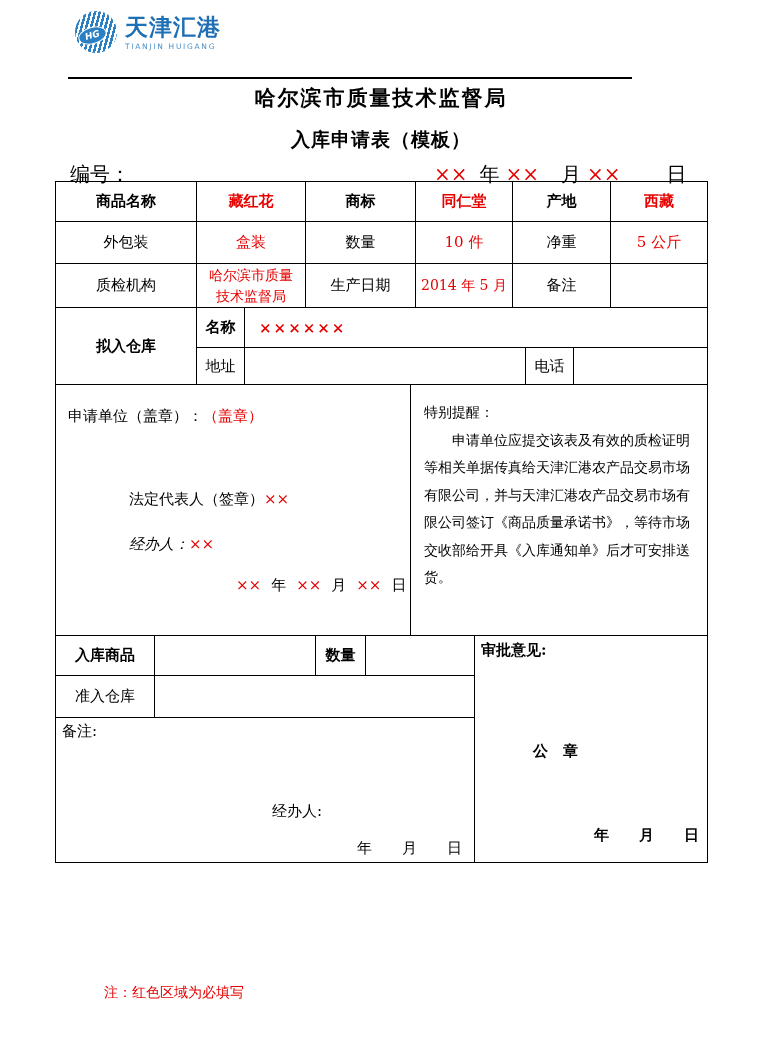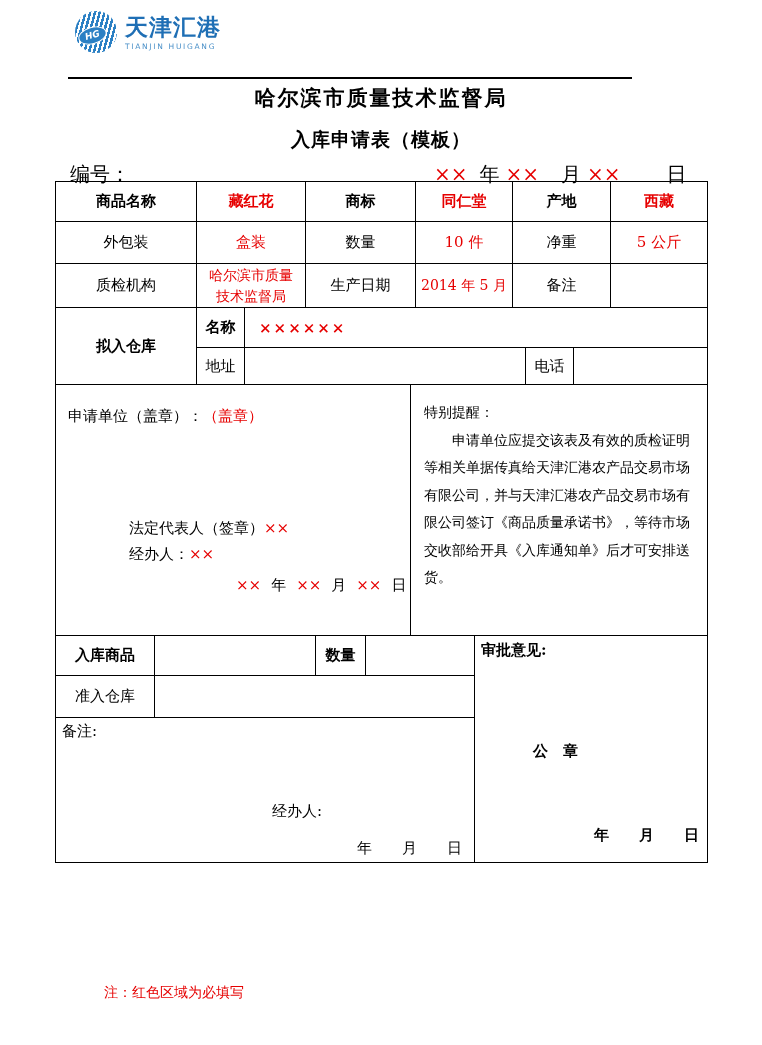--- a/index.html
+++ b/index.html
@@ -48,22 +48,22 @@
   tr.h250 td{height:250px;} tr.h144 td{height:144px;margin-top:20px;}
   .xval{letter-spacing:2px;}
   .small{font-size:14px;line-height:21px;}
   .qc-val{padding:0 10px;}
   .left{text-align:left;padding-left:14px;}
 
   
   .app-cell{position:relative;text-align:left;vertical-align:top;}
   .app-cell .line{position:absolute;white-space:nowrap;}
   .app-l1{left:12px;top:22px;}
-  .app-l2{left:73px;top:105px;margin-top:29px;}
-  .app-l3{left:73px;top:160px;}
+  .app-l2{left:73px;top:105px;}
+  .app-l3{left:73px;top:150px;font-style:italic;}
   .app-l4{left:180px;top:191px;display:inline-flex;gap:10px;}
 
   
   .notice-cell{vertical-align:top;text-align:left;}
   .notice-inner{padding:14px 12px 0 13px;font-size:14px;line-height:27.5px;}
   .notice-body{text-indent:2em;margin:0;}
 
   
   .opinion-cell{position:relative;vertical-align:top;text-align:left;}
   .opinion-cell .pos{position:absolute;white-space:nowrap;}

